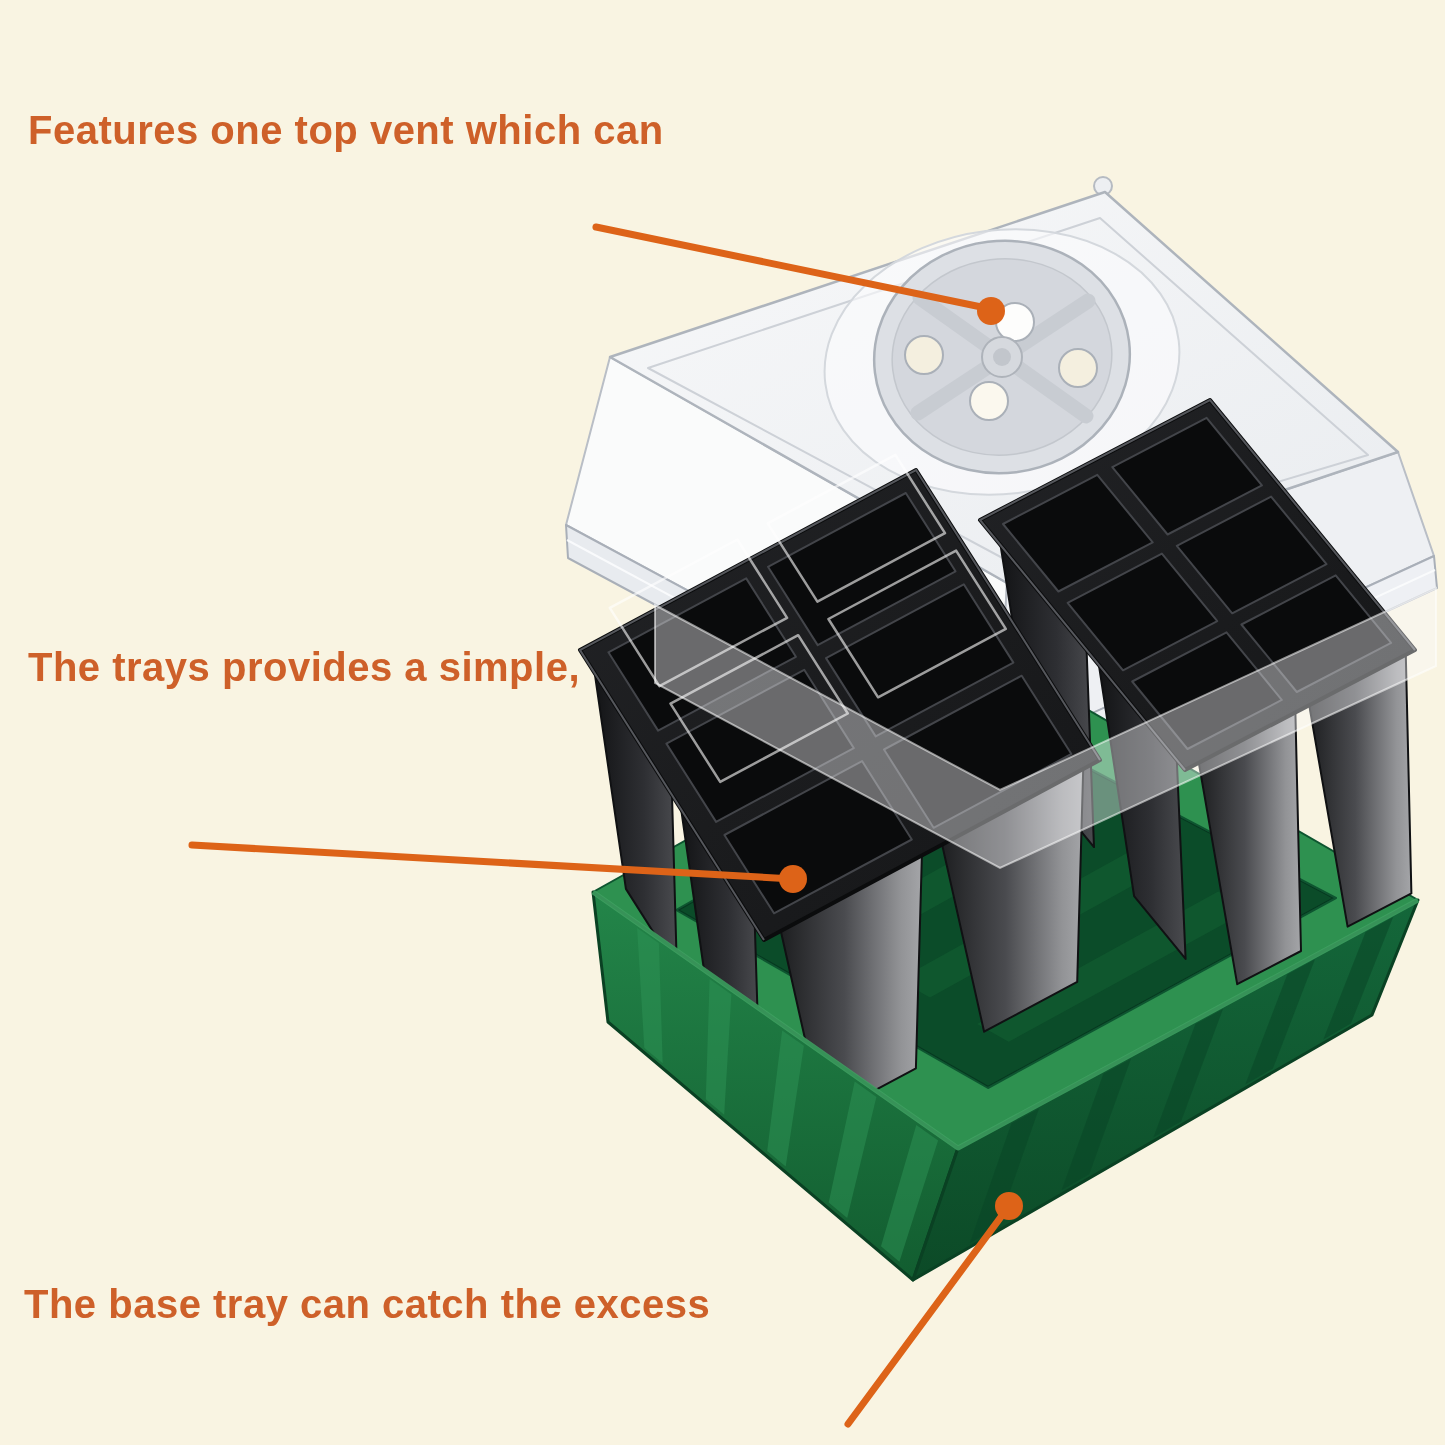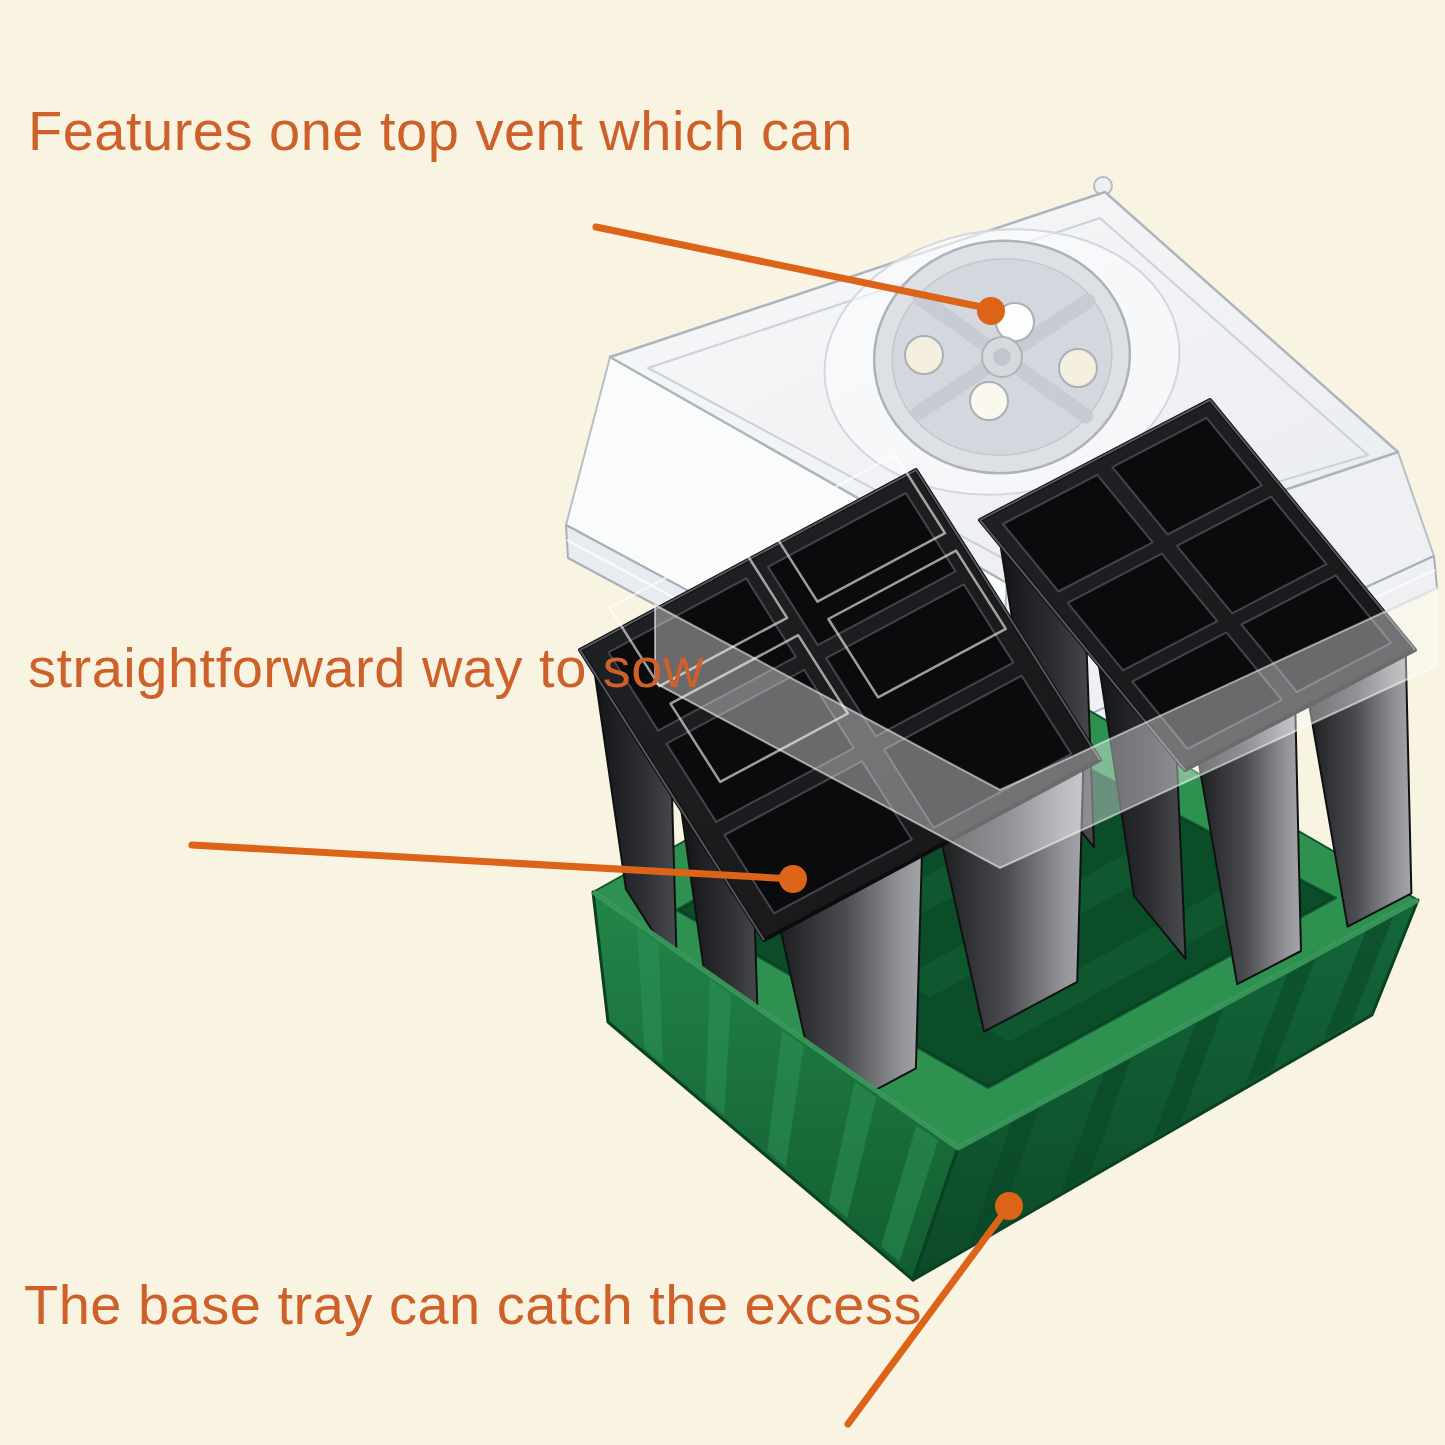--- a/index.html
+++ b/index.html
@@ -5,21 +5,21 @@
   html,body{margin:0;padding:0;}
   body{
     width:1445px;height:1445px;position:relative;overflow:hidden;
     background:var(--cream,#F9F4E2);
     font-family:"Liberation Sans",sans-serif;
   }
   #scene{position:absolute;left:0;top:0;}
   .ann{
     position:absolute;
     color:var(--accent,#CE6029);
-    font-size:56px;line-height:85px;font-weight:400;letter-spacing:.5px;
+    font-size:40px;line-height:85px;font-weight:700;letter-spacing:.5px;
     white-space:nowrap;
   }
   #ann-vent{left:28px;top:88px;}
   #ann-trays{left:28px;top:625px;}
   #ann-base{left:24px;top:1262px;}
 </style>
 </head>
 <body>
 
 <svg id="scene" width="1445" height="1445" viewBox="0 0 1445 1445">
@@ -166,17 +166,17 @@
       <line x1="848" y1="1424" x2="1009" y2="1206"></line>
       <circle cx="1009" cy="1206" r="14" fill="var(--leader,#DD6318)" stroke="none"></circle>
     </g>
   </g>
 </svg>
 
 <div class="ann" id="ann-vent">
   <div>Features one top vent which can</div>
 </div>
 <div class="ann" id="ann-trays">
-  <div>straightforward way to sow</div>
+  <div>The trays provides a simple,</div>
 </div>
 <div class="ann" id="ann-base">
   <div>The base tray can catch the excess</div>
 </div>
 
 </body></html>

